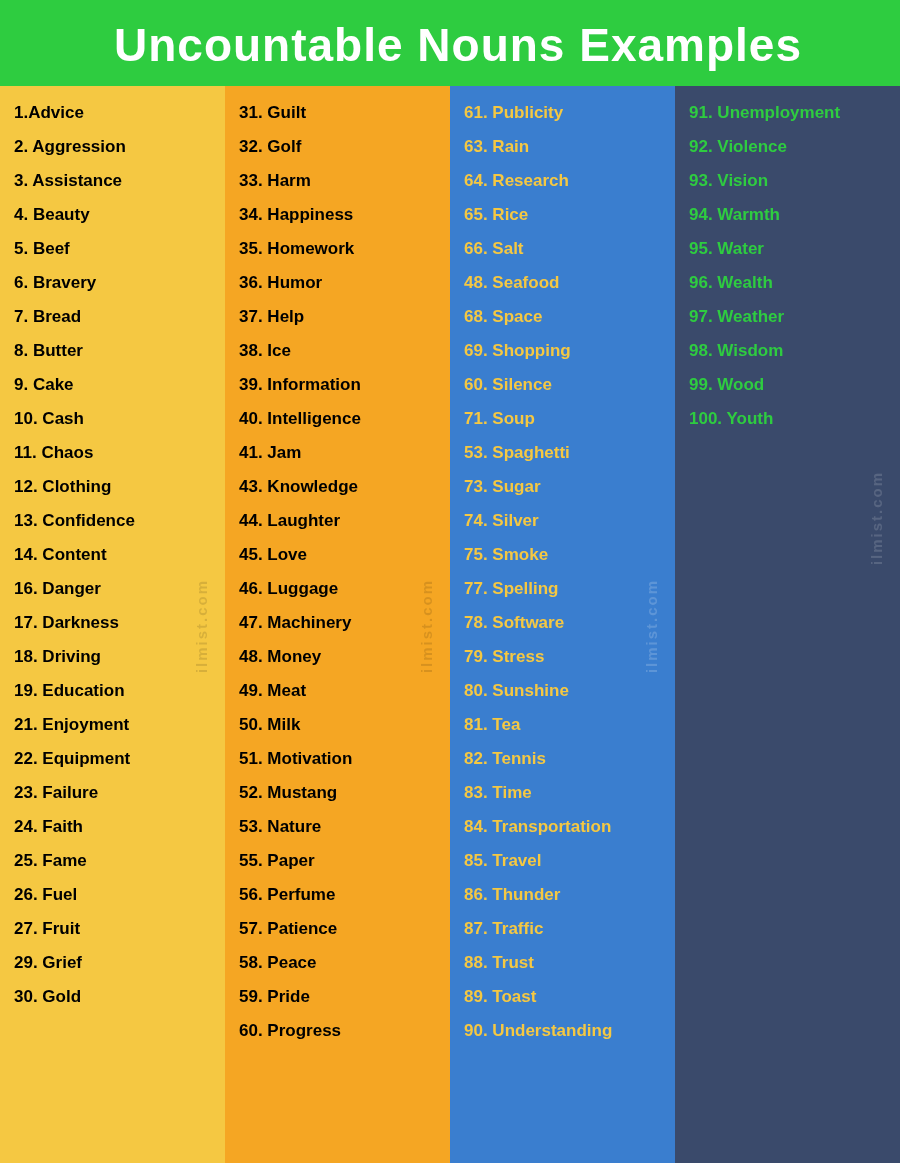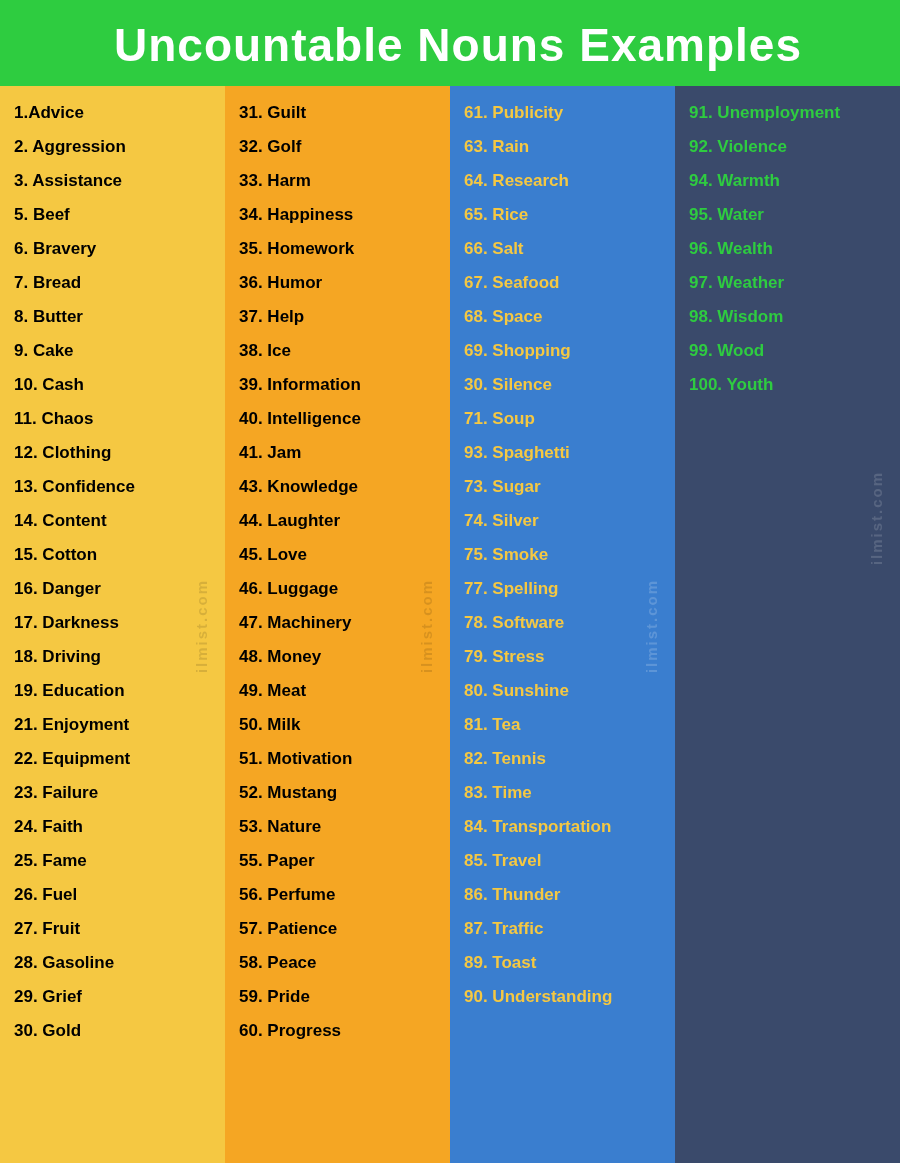--- a/index.html
+++ b/index.html
@@ -66,43 +66,42 @@
 
 <div class="header">
   <h1>Uncountable Nouns Examples</h1>
 </div>
 
 <div class="content" id="content-area">
 <div class="col col-1">
       <span class="item">1.Advice</span>
       <span class="item">2. Aggression</span>
       <span class="item">3. Assistance</span>
+      <span class="item">4. Beauty</span>
       <span class="item">5. Beef</span>
       <span class="item">6. Bravery</span>
       <span class="item">7. Bread</span>
       <span class="item">8. Butter</span>
       <span class="item">9. Cake</span>
       <span class="item">10. Cash</span>
       <span class="item">11. Chaos</span>
       <span class="item">12. Clothing</span>
       <span class="item">13. Confidence</span>
       <span class="item">14. Content</span>
-      <span class="item">15. Cotton</span>
       <span class="item">16. Danger</span>
       <span class="item">17. Darkness</span>
       <span class="item">18. Driving</span>
       <span class="item">19. Education</span>
       <span class="item">21. Enjoyment</span>
       <span class="item">22. Equipment</span>
       <span class="item">23. Failure</span>
       <span class="item">24. Faith</span>
       <span class="item">25. Fame</span>
       <span class="item">26. Fuel</span>
       <span class="item">27. Fruit</span>
-      <span class="item">28. Gasoline</span>
       <span class="item">29. Grief</span>
       <span class="item">30. Gold</span>
       <span class="watermark">ilmist.com</span>
     </div>
     <div class="col col-2">
       <span class="item">31. Guilt</span>
       <span class="item">32. Golf</span>
       <span class="item">33. Harm</span>
       <span class="item">34. Happiness</span>
       <span class="item">35. Homework</span>
@@ -130,47 +129,49 @@
       <span class="item">59. Pride</span>
       <span class="item">60. Progress</span>
       <span class="watermark">ilmist.com</span>
     </div>
     <div class="col col-3">
       <span class="item">61. Publicity</span>
       <span class="item">63. Rain</span>
       <span class="item">64. Research</span>
       <span class="item">65. Rice</span>
       <span class="item">66. Salt</span>
-      <span class="item">67. Seafood</span>
+      <span class="item">48. Seafood</span>
       <span class="item">68. Space</span>
       <span class="item">69. Shopping</span>
-      <span class="item">30. Silence</span>
+      <span class="item">60. Silence</span>
       <span class="item">71. Soup</span>
-      <span class="item">93. Spaghetti</span>
+      <span class="item">53. Spaghetti</span>
       <span class="item">73. Sugar</span>
       <span class="item">74. Silver</span>
       <span class="item">75. Smoke</span>
       <span class="item">77. Spelling</span>
       <span class="item">78. Software</span>
       <span class="item">79. Stress</span>
       <span class="item">80. Sunshine</span>
       <span class="item">81. Tea</span>
       <span class="item">82. Tennis</span>
       <span class="item">83. Time</span>
       <span class="item">84. Transportation</span>
       <span class="item">85. Travel</span>
       <span class="item">86. Thunder</span>
       <span class="item">87. Traffic</span>
+      <span class="item">88. Trust</span>
       <span class="item">89. Toast</span>
       <span class="item">90. Understanding</span>
       <span class="watermark">ilmist.com</span>
     </div>
     <div class="col col-4">
       <span class="item">91. Unemployment</span>
       <span class="item">92. Violence</span>
+      <span class="item">93. Vision</span>
       <span class="item">94. Warmth</span>
       <span class="item">95. Water</span>
       <span class="item">96. Wealth</span>
       <span class="item">97. Weather</span>
       <span class="item">98. Wisdom</span>
       <span class="item">99. Wood</span>
       <span class="item">100. Youth</span>
       <span class="watermark">ilmist.com</span>
     </div>
   </div>

